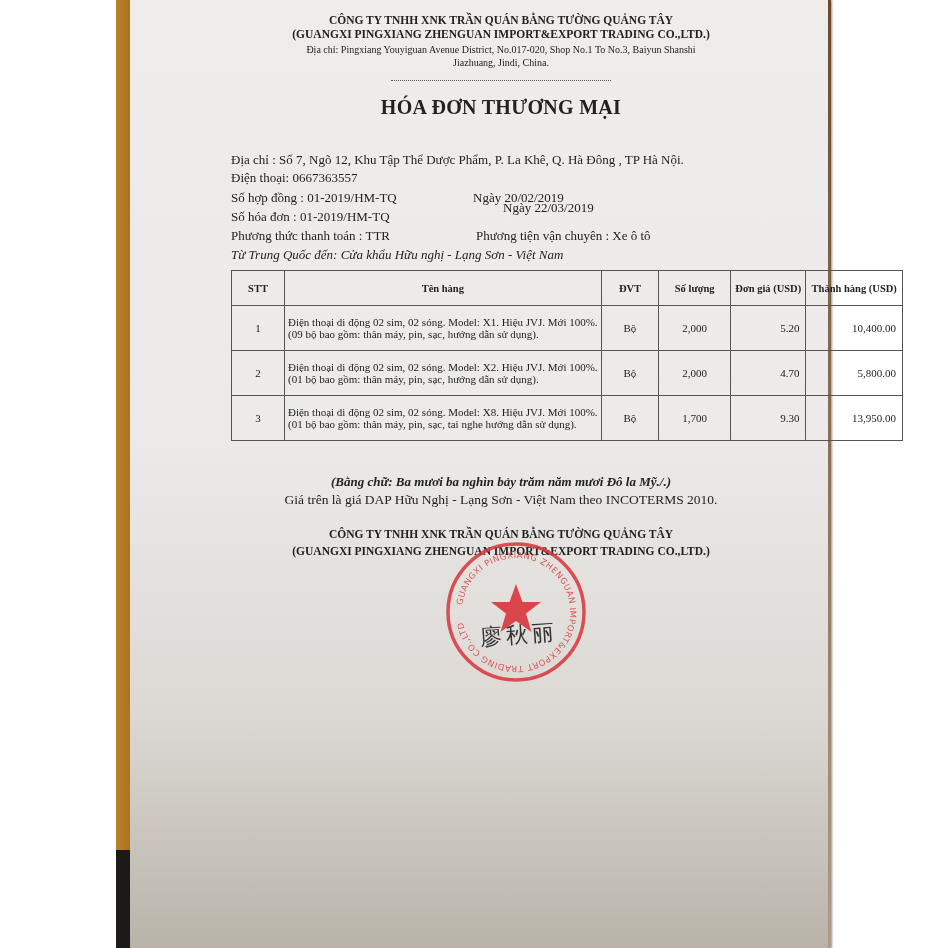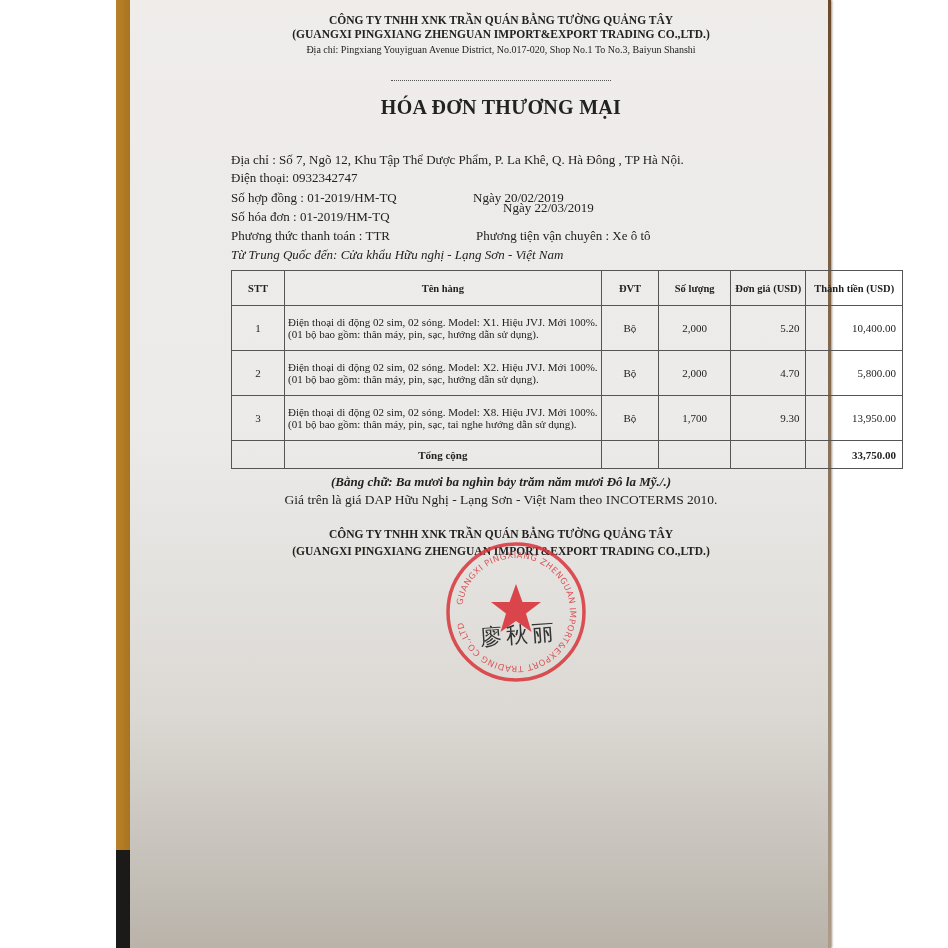--- a/index.html
+++ b/index.html
@@ -71,82 +71,75 @@
 <div class="wood"></div>
 <div class="wood-dark"></div>
 <div class="paper"></div>
 <div class="paper-edge-r"></div>
 
 <div class="doc">
   <div class="center h-company">CÔNG TY TNHH XNK TRẦN QUÁN BẰNG TƯỜNG QUẢNG TÂY</div>
   <div class="center h-company-en">(GUANGXI PINGXIANG ZHENGUAN IMPORT&amp;EXPORT TRADING CO.,LTD.)</div>
   <div class="center h-addr">
     <div>Địa chỉ: Pingxiang Youyiguan Avenue District, No.017-020, Shop No.1 To No.3, Baiyun Shanshi</div>
+    <div>Jiazhuang, Jindi, China.</div>
   </div>
   <div class="dotted"></div>
 
   <div class="center title">HÓA ĐƠN THƯƠNG MẠI</div>
 
   <div class="line" style="top:152px;">Địa chỉ : Số 7, Ngõ 12, Khu Tập Thể Dược Phẩm, P. La Khê, Q. Hà Đông , TP Hà Nội.</div>
-  <div class="line" style="top:170px;">Điện thoại:  0932342747</div>
+  <div class="line" style="top:170px;">Điện thoại:  0667363557</div>
 
   <div class="abs" style="left:220px; top:190px;">Số hợp đồng :  01-2019/HM-TQ</div>
   <div class="abs" style="left:462px; top:190px;">Ngày 20/02/2019</div>
 
   <div class="abs" style="left:220px; top:209px;">Số hóa đơn    :  01-2019/HM-TQ</div>
   <div class="abs" style="left:492px; top:200px;">Ngày 22/03/2019</div>
 
   <div class="abs" style="left:220px; top:228px;">Phương thức thanh toán : TTR</div>
   <div class="abs" style="left:465px; top:228px;">Phương tiện vận chuyên : Xe ô tô</div>
 
   <div class="abs italic" style="left:220px; top:247px;">Từ Trung Quốc đến: Cửa khẩu Hữu nghị - Lạng Sơn - Việt Nam</div>
 
   <table class="items">
     <thead>
       <tr>
         <th>STT</th>
         <th>Tên hàng</th>
         <th>ĐVT</th>
         <th>Số lượng</th>
         <th>Đơn giá (USD)</th>
-        <th>Thành tiền (USD)</th>
+        <th>Thành hàng (USD)</th>
       </tr>
     </thead>
     <tbody>
       <tr>
         <td class="stt">1</td>
-        <td class="desc">Điện thoại di động 02 sim, 02 sóng. Model: X1. Hiệu JVJ. Mới 100%. (01 bộ bao gồm: thân máy, pin, sạc, hướng dẫn sử dụng).</td>
+        <td class="desc">Điện thoại di động 02 sim, 02 sóng. Model: X1. Hiệu JVJ. Mới 100%. (09 bộ bao gồm: thân máy, pin, sạc, hướng dẫn sử dụng).</td>
         <td class="unit">Bộ</td>
         <td class="qty">2,000</td>
         <td class="price">5.20</td>
         <td class="amount">10,400.00</td>
       </tr>
       <tr>
         <td class="stt">2</td>
         <td class="desc">Điện thoại di động 02 sim, 02 sóng. Model: X2. Hiệu JVJ. Mới 100%. (01 bộ bao gồm: thân máy, pin, sạc, hướng dẫn sử dụng).</td>
         <td class="unit">Bộ</td>
         <td class="qty">2,000</td>
         <td class="price">4.70</td>
         <td class="amount">5,800.00</td>
       </tr>
       <tr>
         <td class="stt">3</td>
         <td class="desc">Điện thoại di động 02 sim, 02 sóng. Model: X8. Hiệu JVJ. Mới 100%. (01 bộ bao gồm: thân máy, pin, sạc, tai nghe hướng dẫn sử dụng).</td>
         <td class="unit">Bộ</td>
         <td class="qty">1,700</td>
         <td class="price">9.30</td>
         <td class="amount">13,950.00</td>
-      </tr>
-      <tr class="total">
-        <td></td>
-        <td style="text-align:center;">Tổng cộng</td>
-        <td></td>
-        <td></td>
-        <td></td>
-        <td class="amount">33,750.00</td>
       </tr>
     </tbody>
   </table>
 
   <div class="center words">(Bằng chữ: Ba mươi ba nghìn bảy trăm năm mươi Đô la Mỹ./.)</div>
   <div class="center incoterms">Giá trên là giá DAP Hữu Nghị - Lạng Sơn - Việt Nam theo INCOTERMS 2010.</div>
 
   <div class="center sig-company">CÔNG TY TNHH XNK TRẦN QUÁN BẰNG TƯỜNG QUẢNG TÂY</div>
   <div class="center sig-company-en">(GUANGXI PINGXIANG ZHENGUAN IMPORT&amp;EXPORT TRADING CO.,LTD.)</div>
 

